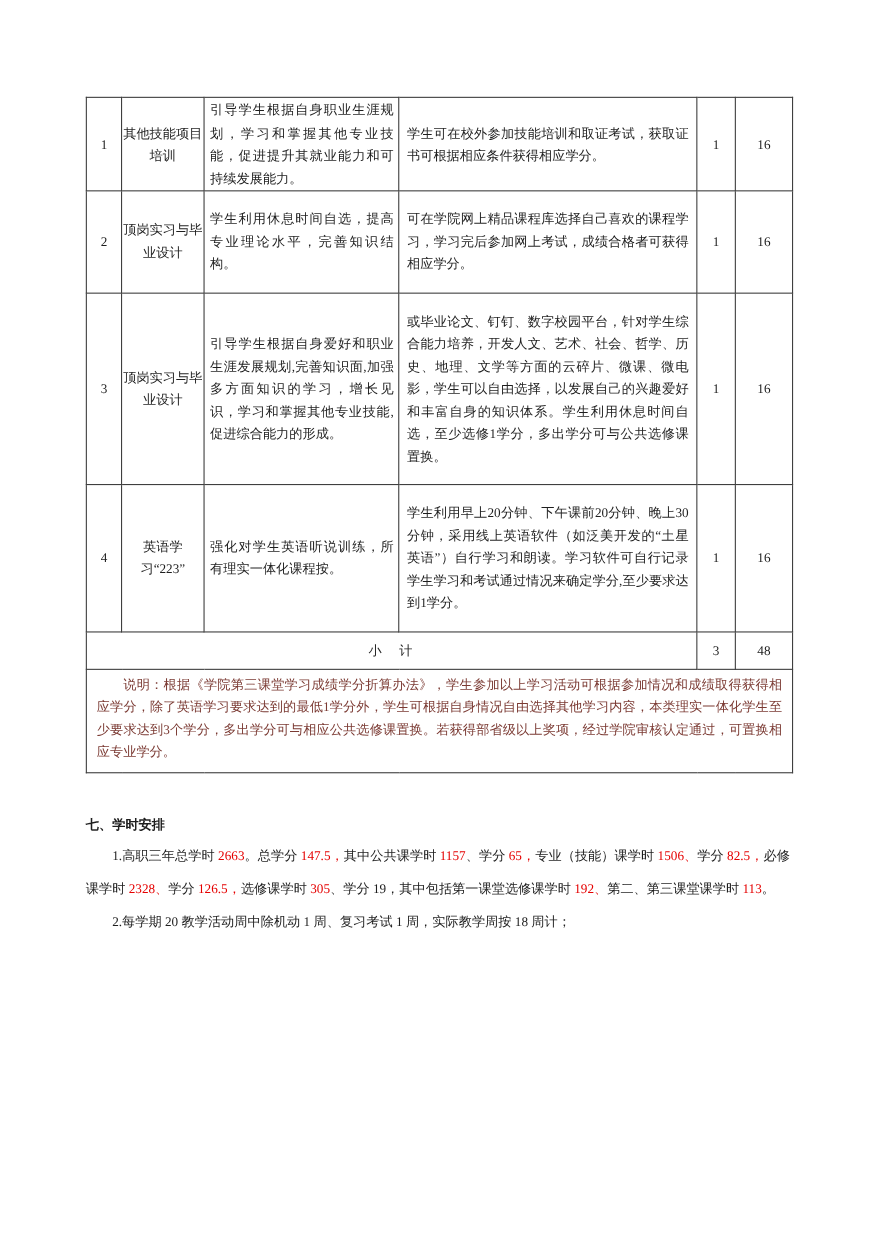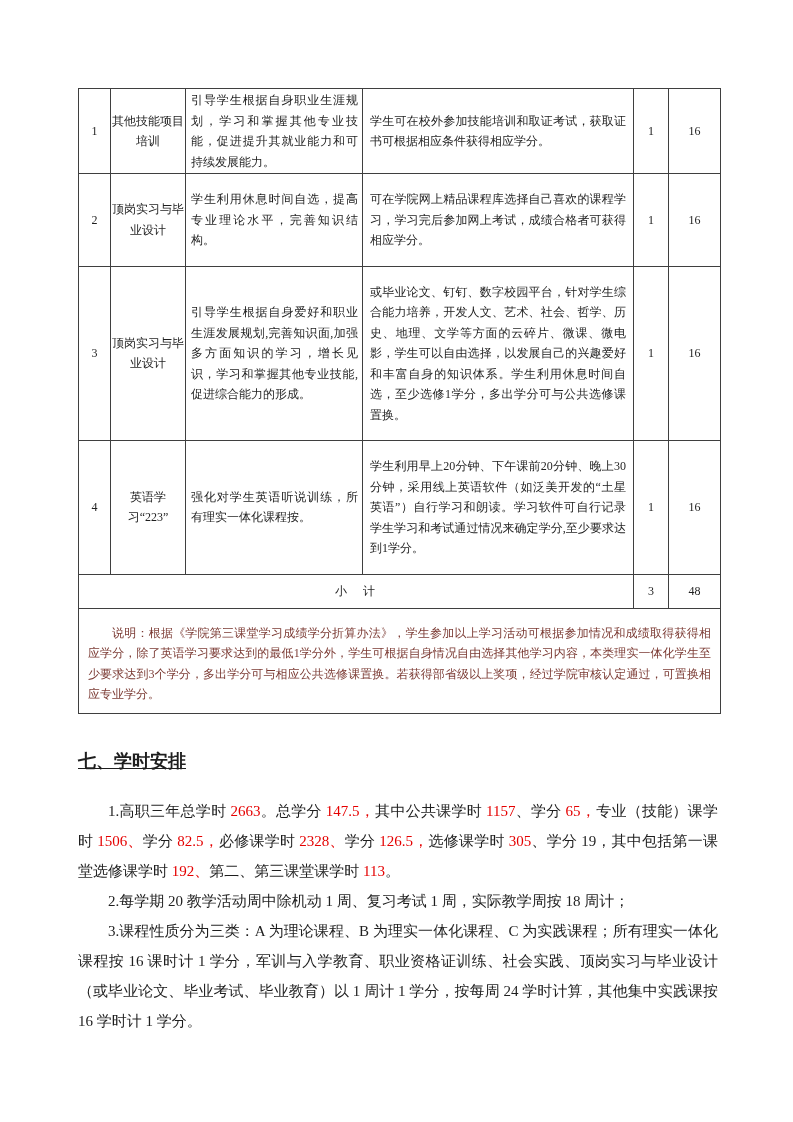--- a/index.html
+++ b/index.html
@@ -54,41 +54,40 @@
   td.c-subtotal{
     text-align:center;
     font-size:14.5px;
     letter-spacing:2px;
     margin-left:44px;
   }
   td.note-cell{
     color:var(--maroon);
     font-size:13.5px;
     line-height:22.5px;
-    padding:14px 9px 8px 9px;
+    padding:3px 9px 8px 9px;
     text-align:justify;
     text-indent:2em;
     vertical-align:top;
     margin-left:12px;
   }
   .section{
     margin-top:34px;
     width:640px;
   }
   .section h2{
-    margin:0 0 22px 0;
-    font-size:18px;
+    margin:0 0 0 0;
+    font-size:12px;
     line-height:26px;
     font-weight:bold;
     color:var(--ink);
-    text-decoration:underline;
   }
   .section p{
     margin:0;
-    font-size:15px;
+    font-size:12px;
     line-height:30px;
     text-align:justify;
     text-indent:2em;
   }
   .red{color:var(--red);}
 </style>
 </head>
 <body>
 
 <div class="page">
@@ -144,17 +143,16 @@
         <tr style="height:91px">
           <td class="note-cell" colspan="6">说明：根据《学院第三课堂学习成绩学分折算办法》，学生参加以上学习活动可根据参加情况和成绩取得获得相应学分，除了英语学习要求达到的最低1学分外，学生可根据自身情况自由选择其他学习内容，本类理实一体化学生至少要求达到3个学分，多出学分可与相应公共选修课置换。若获得部省级以上奖项，经过学院审核认定通过，可置换相应专业学分。</td>
         </tr>
       </tbody>
     </table>
 
     <div class="section">
       <h2>七、学时安排</h2>
       <p><span>1.高职三年总学时 </span><span class="red">2663</span><span>。总学分 </span><span class="red">147.5，</span><span>其中公共课学时 </span><span class="red">1157</span><span>、学分 </span><span class="red">65，</span><span>专业（技能）课学时 </span><span class="red">1506、</span><span>学分 </span><span class="red">82.5，</span><span>必修课学时 </span><span class="red">2328、</span><span>学分 </span><span class="red">126.5，</span><span>选修课学时 </span><span class="red">305</span><span>、学分 19，其中包括第一课堂选修课学时 </span><span class="red">192、</span><span>第二、第三课堂课学时 </span><span class="red">113</span><span>。</span></p>
       <p><span>2.每学期 20 教学活动周中除机动 1 周、复习考试 1 周，实际教学周按 18 周计；</span></p>
-      <p><span>3.课程性质分为三类：A 为理论课程、B 为理实一体化课程、C 为实践课程；所有理实一体化课程按 16 课时计 1 学分，军训与入学教育、职业资格证训练、社会实践、顶岗实习与毕业设计（或毕业论文、毕业考试、毕业教育）以 1 周计 1 学分，按每周 24 学时计算，其他集中实践课按 16 学时计 1 学分。</span></p>
     </div>
 
   </div>
 </div>
 
 </body></html>

